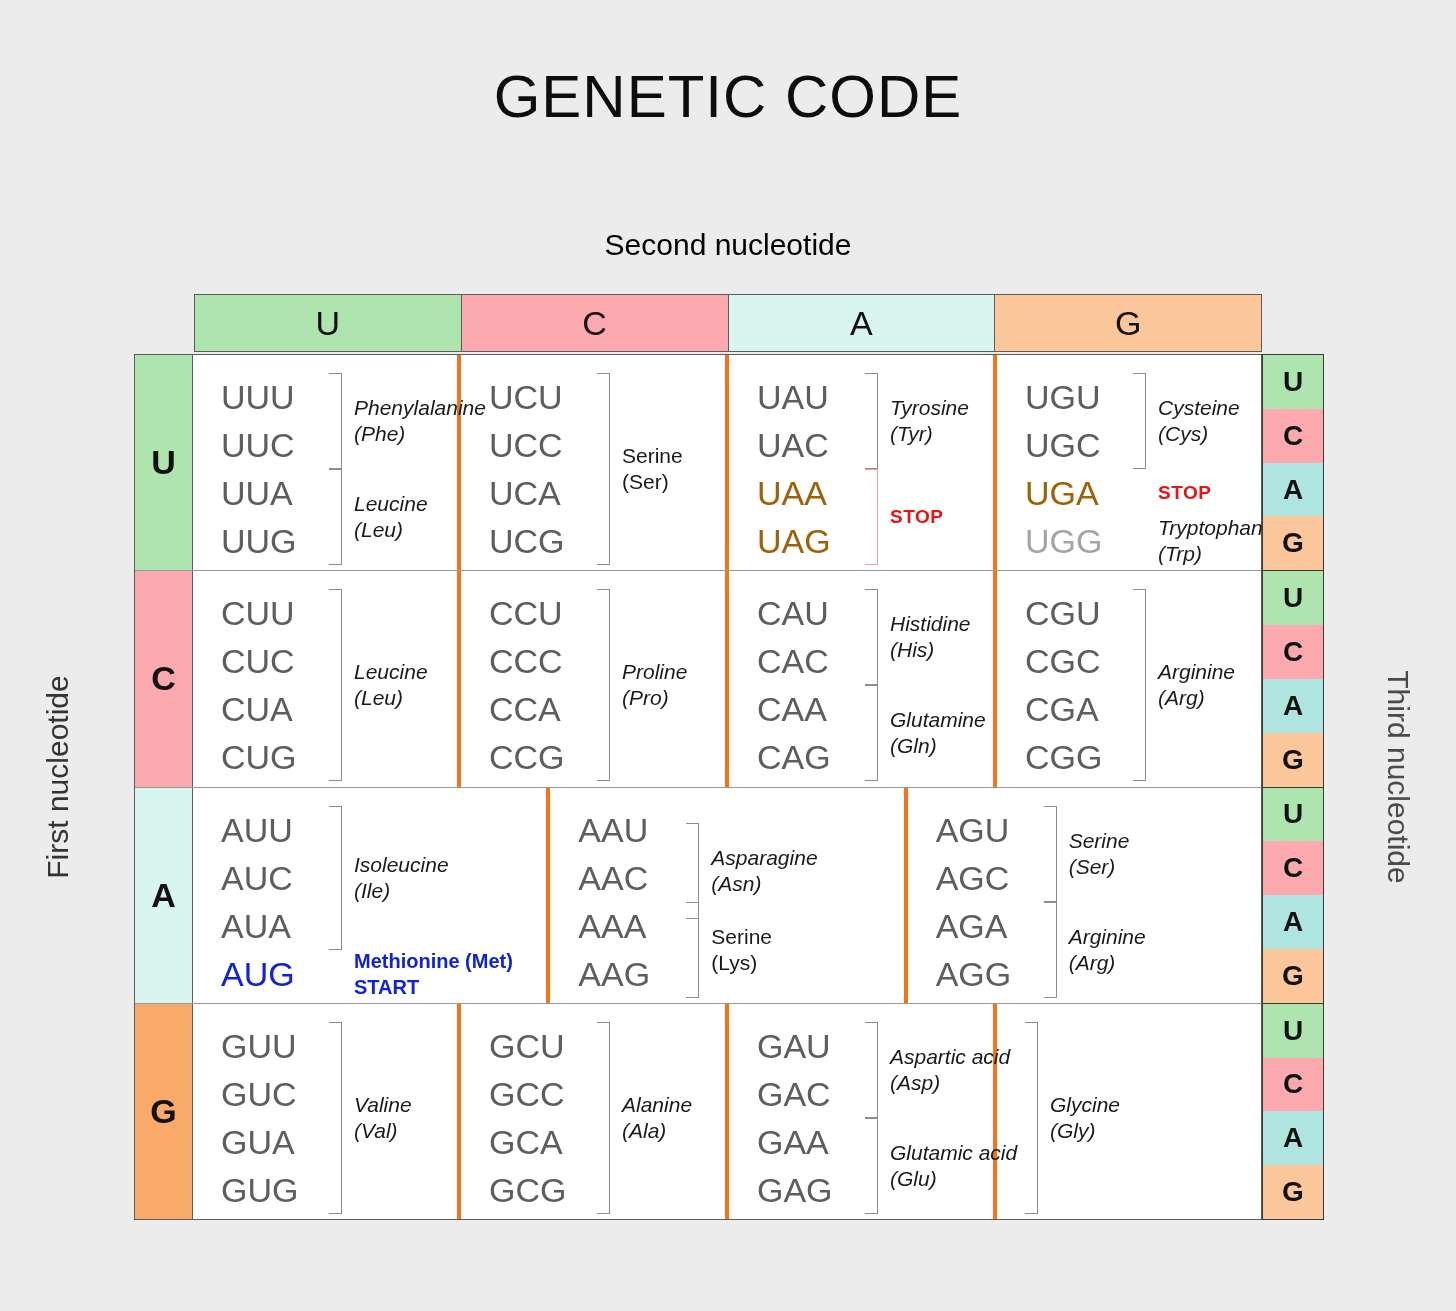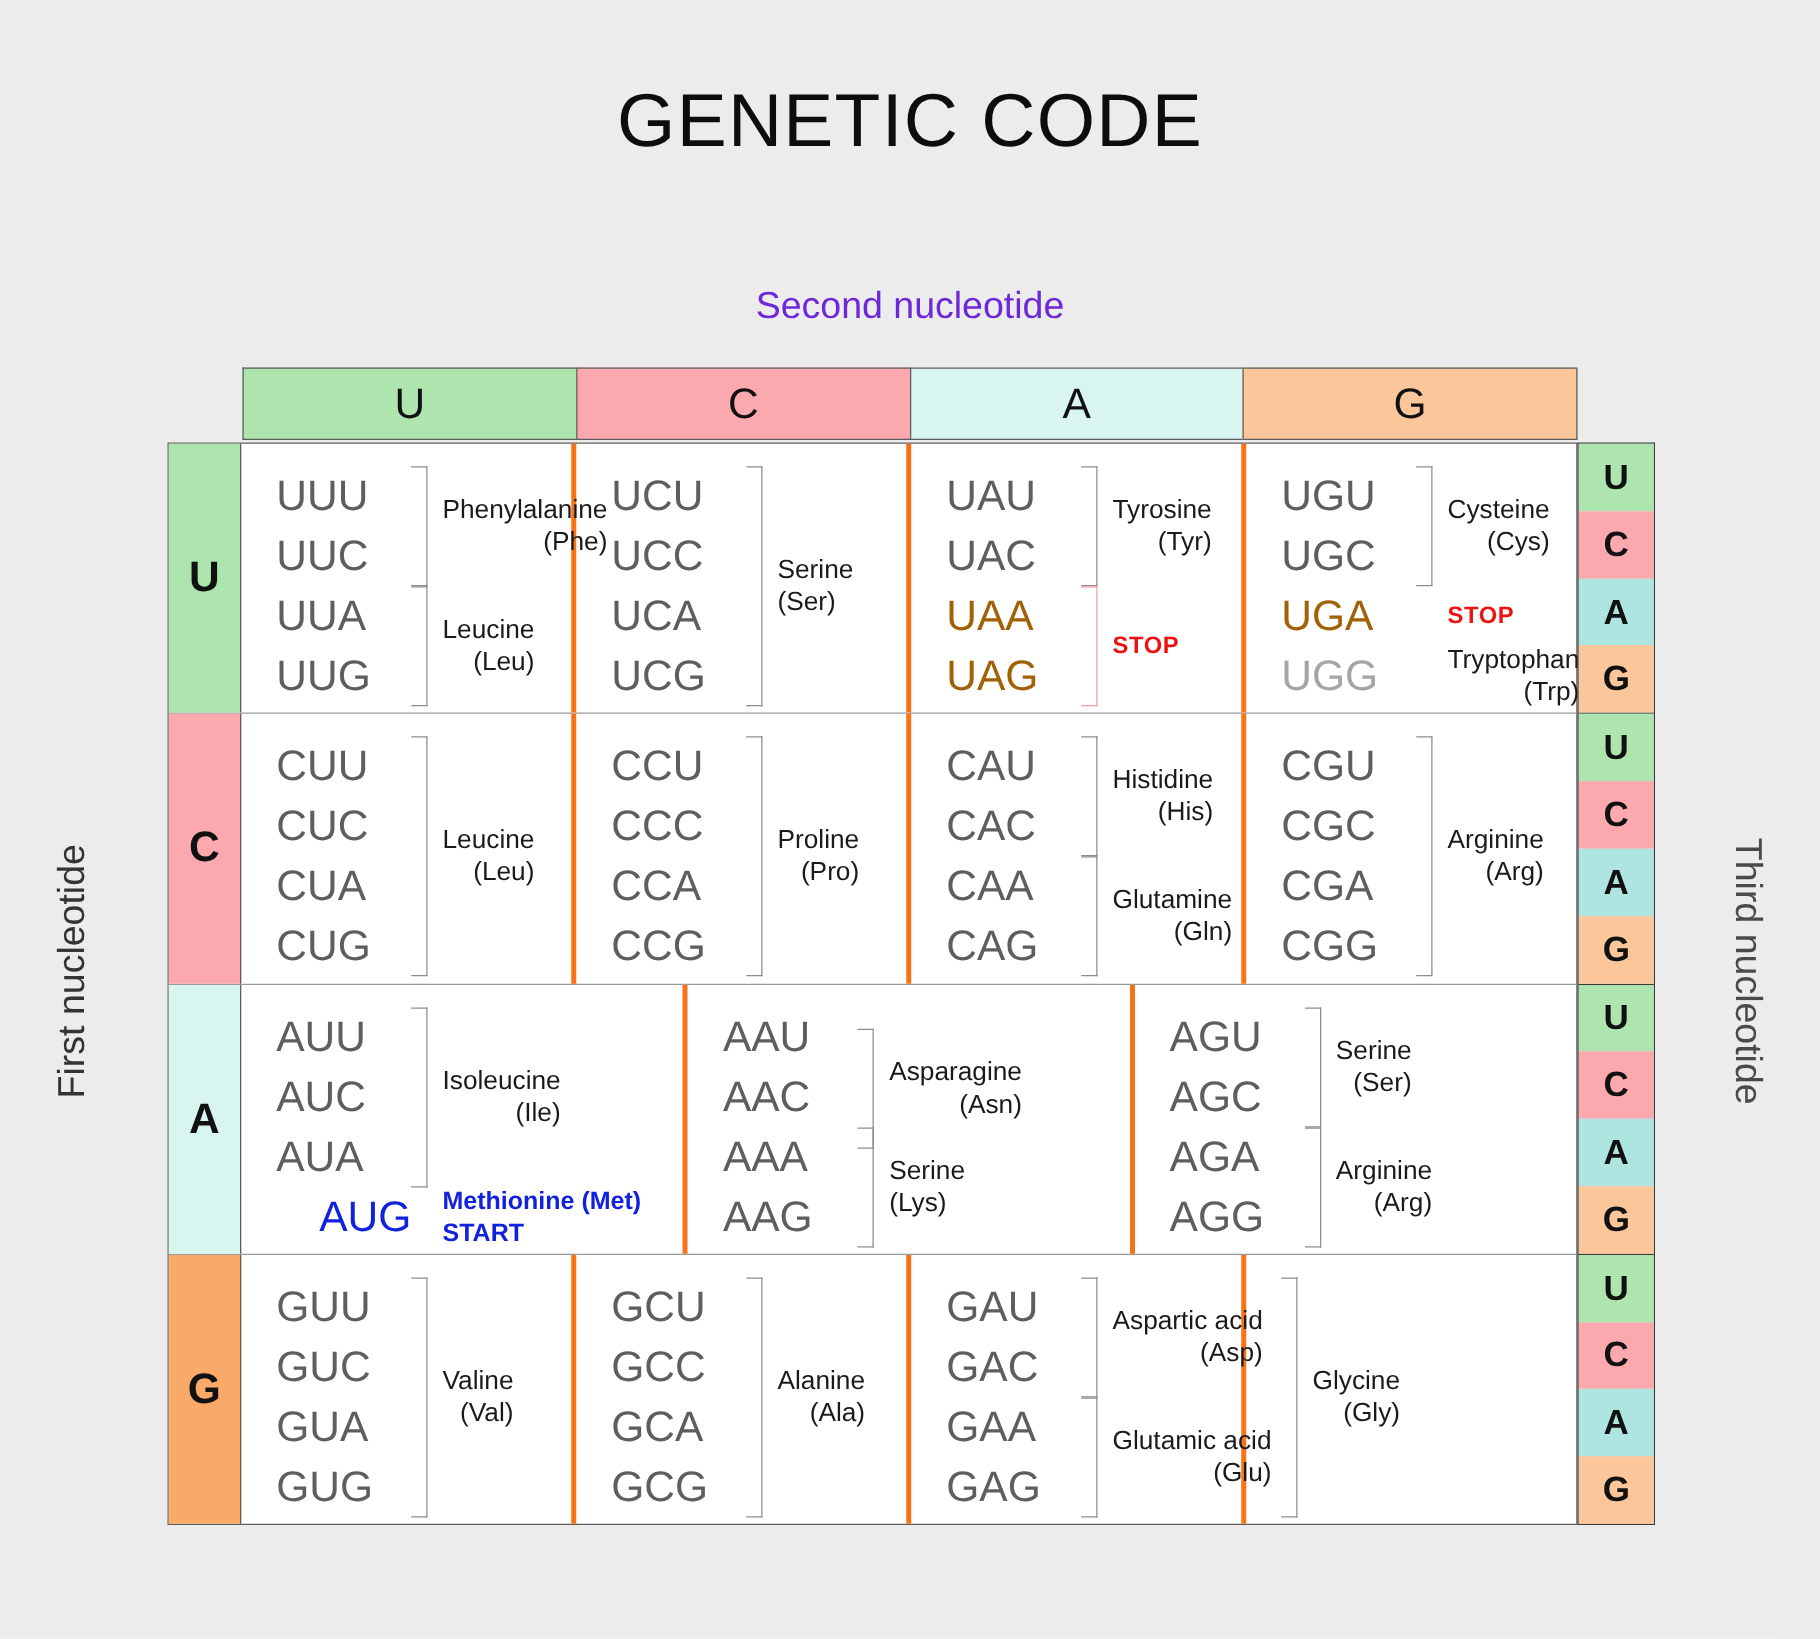--- a/index.html
+++ b/index.html
@@ -13,21 +13,21 @@
   #title{
     position:absolute;left:0;top:62px;width:1456px;
     text-align:center;
     font-size:60px;
     letter-spacing:1px;
     color:#0d0d0d;
     font-family:"Liberation Sans", sans-serif;
   }
   #second-label{
     position:absolute;left:0;top:228px;width:1456px;
-    text-align:center;font-size:30px;color:#6d28d9;
+    text-align:center;font-size:30px;color:#000000;
     font-family:"Liberation Sans", sans-serif;
   }
   #first-label{
     position:absolute;left:-92px;top:760px;width:300px;
     text-align:center;font-size:30px;color:#333;
     transform:rotate(-90deg);
     font-family:"Liberation Sans", sans-serif;
   }
   #third-label{
     position:absolute;left:1248px;top:760px;width:300px;
@@ -93,21 +93,21 @@
     padding-top:4px;
   }
   .codon{
     font-size:34px;color:#5e5e5e;
     line-height:48px;height:48px;
     letter-spacing:0px;
     font-family:"Liberation Sans", sans-serif;
     white-space:nowrap;
   }
   .codon.stop{color:#a16207;}
-  .codon.start{color:#1122dd;text-align:right;}
+  .codon.start{color:#1122dd;}
   .codon.dim{color:#a5a5a5;}
 
   .groups{
     flex:1 1 auto;position:relative;
     padding-top:4px;
   }
   .group{
     position:absolute;left:0;
     display:flex;align-items:center;
   }
@@ -119,21 +119,21 @@
     box-sizing:border-box;
     margin-right:12px;
   }
   .brk.redbrk{border-color:#f0a0a0;}
   .gname{
     font-size:21px;color:#1a1a1a;line-height:26px;
     font-family:"Liberation Sans", sans-serif;
     white-space:nowrap;
   }
   .gname .l2{display:block;}
-  .gname.center{text-align:right;}
+  .gname.center{text-align:left;font-style:italic;}
   .gname.stoptxt{color:#ee1111;font-weight:bold;font-size:19px;letter-spacing:.5px;}
   .gname.starttxt{color:#1122dd;font-weight:bold;font-size:20px;}
 
   
   #third-col{
     position:absolute;left:1262px;top:354px;
     width:62px;height:866px;
     display:flex;flex-direction:column;
     border:1px solid #3a3a3a;
     box-sizing:border-box;

